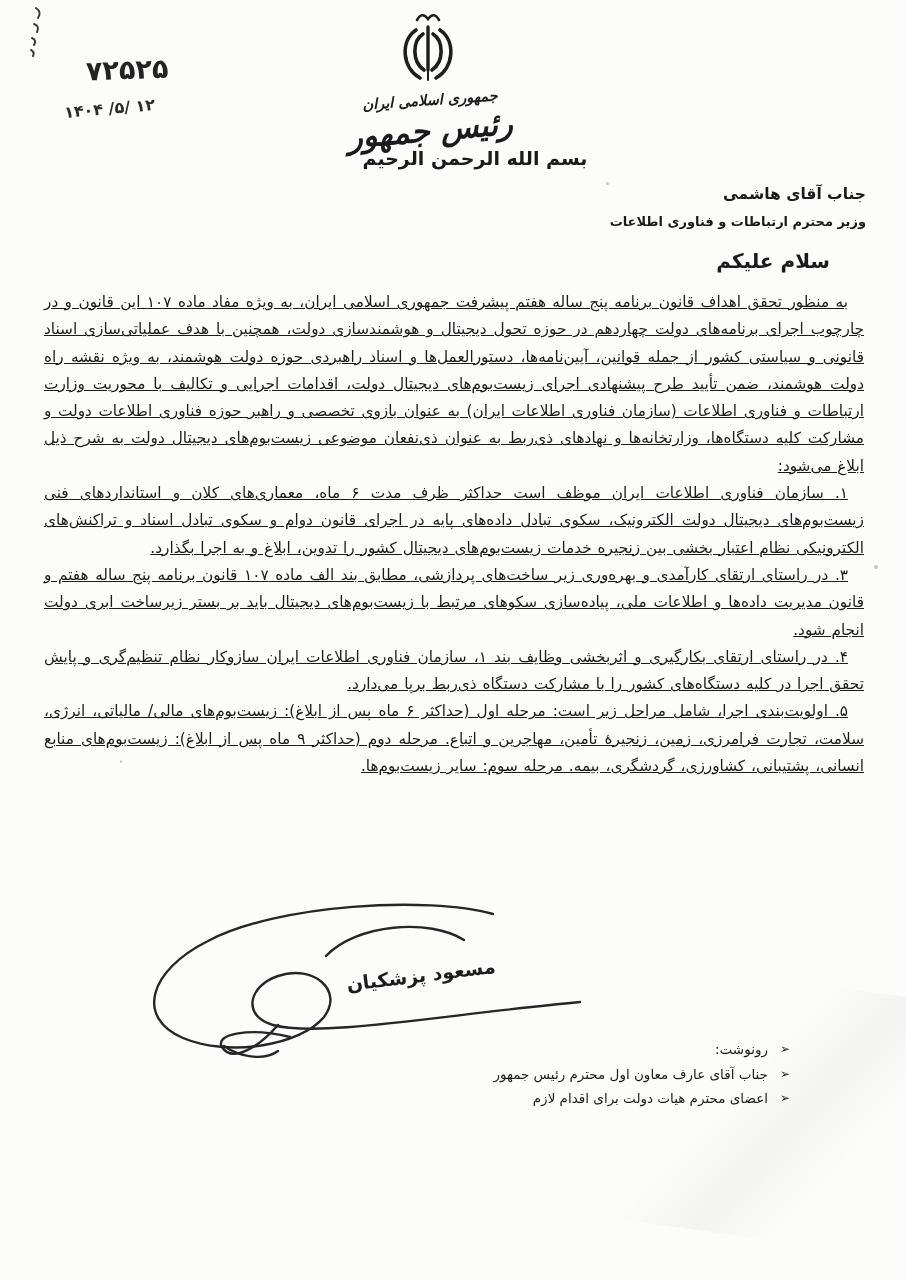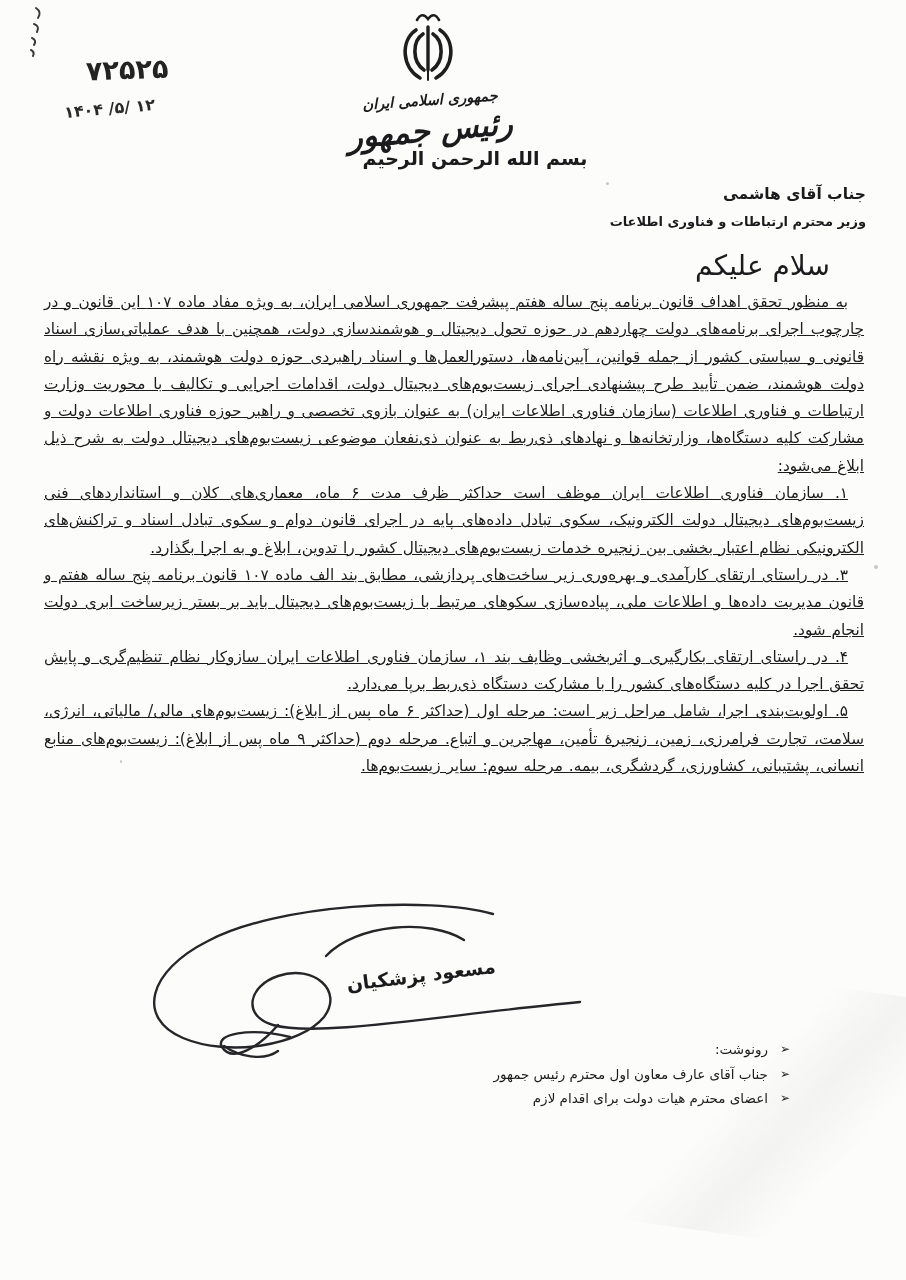--- a/index.html
+++ b/index.html
@@ -31,21 +31,21 @@
     left:318px;top:112px;width:224px;text-align:center;
     font-size:31px;font-weight:700;font-style:italic;transform:rotate(-5deg);
     white-space:nowrap;
   }
   .basmala{
     left:290px;top:147px;width:370px;text-align:center;
     font-size:19px;font-weight:700;
   }
   .addr-name{right:40px;top:185px;font-size:15.5px;font-weight:700;text-align:center;}
   .addr-title{right:40px;top:214px;font-size:13px;font-weight:700;}
-  .salutation{right:76px;top:249px;font-size:28px;font-weight:400;}
+  .salutation{right:76px;top:249px;font-size:20px;font-weight:700;}
   
   .letter-body{top:289px;right:42px;left:44px;}
   .body-par{
     margin:0;padding:0;text-align:justify;
     font-size:15.3px;line-height:27.3px;text-indent:16px;
     word-spacing:1px;
     text-decoration:underline;
   }
   .body-par .lead{font-weight:700;}
   

